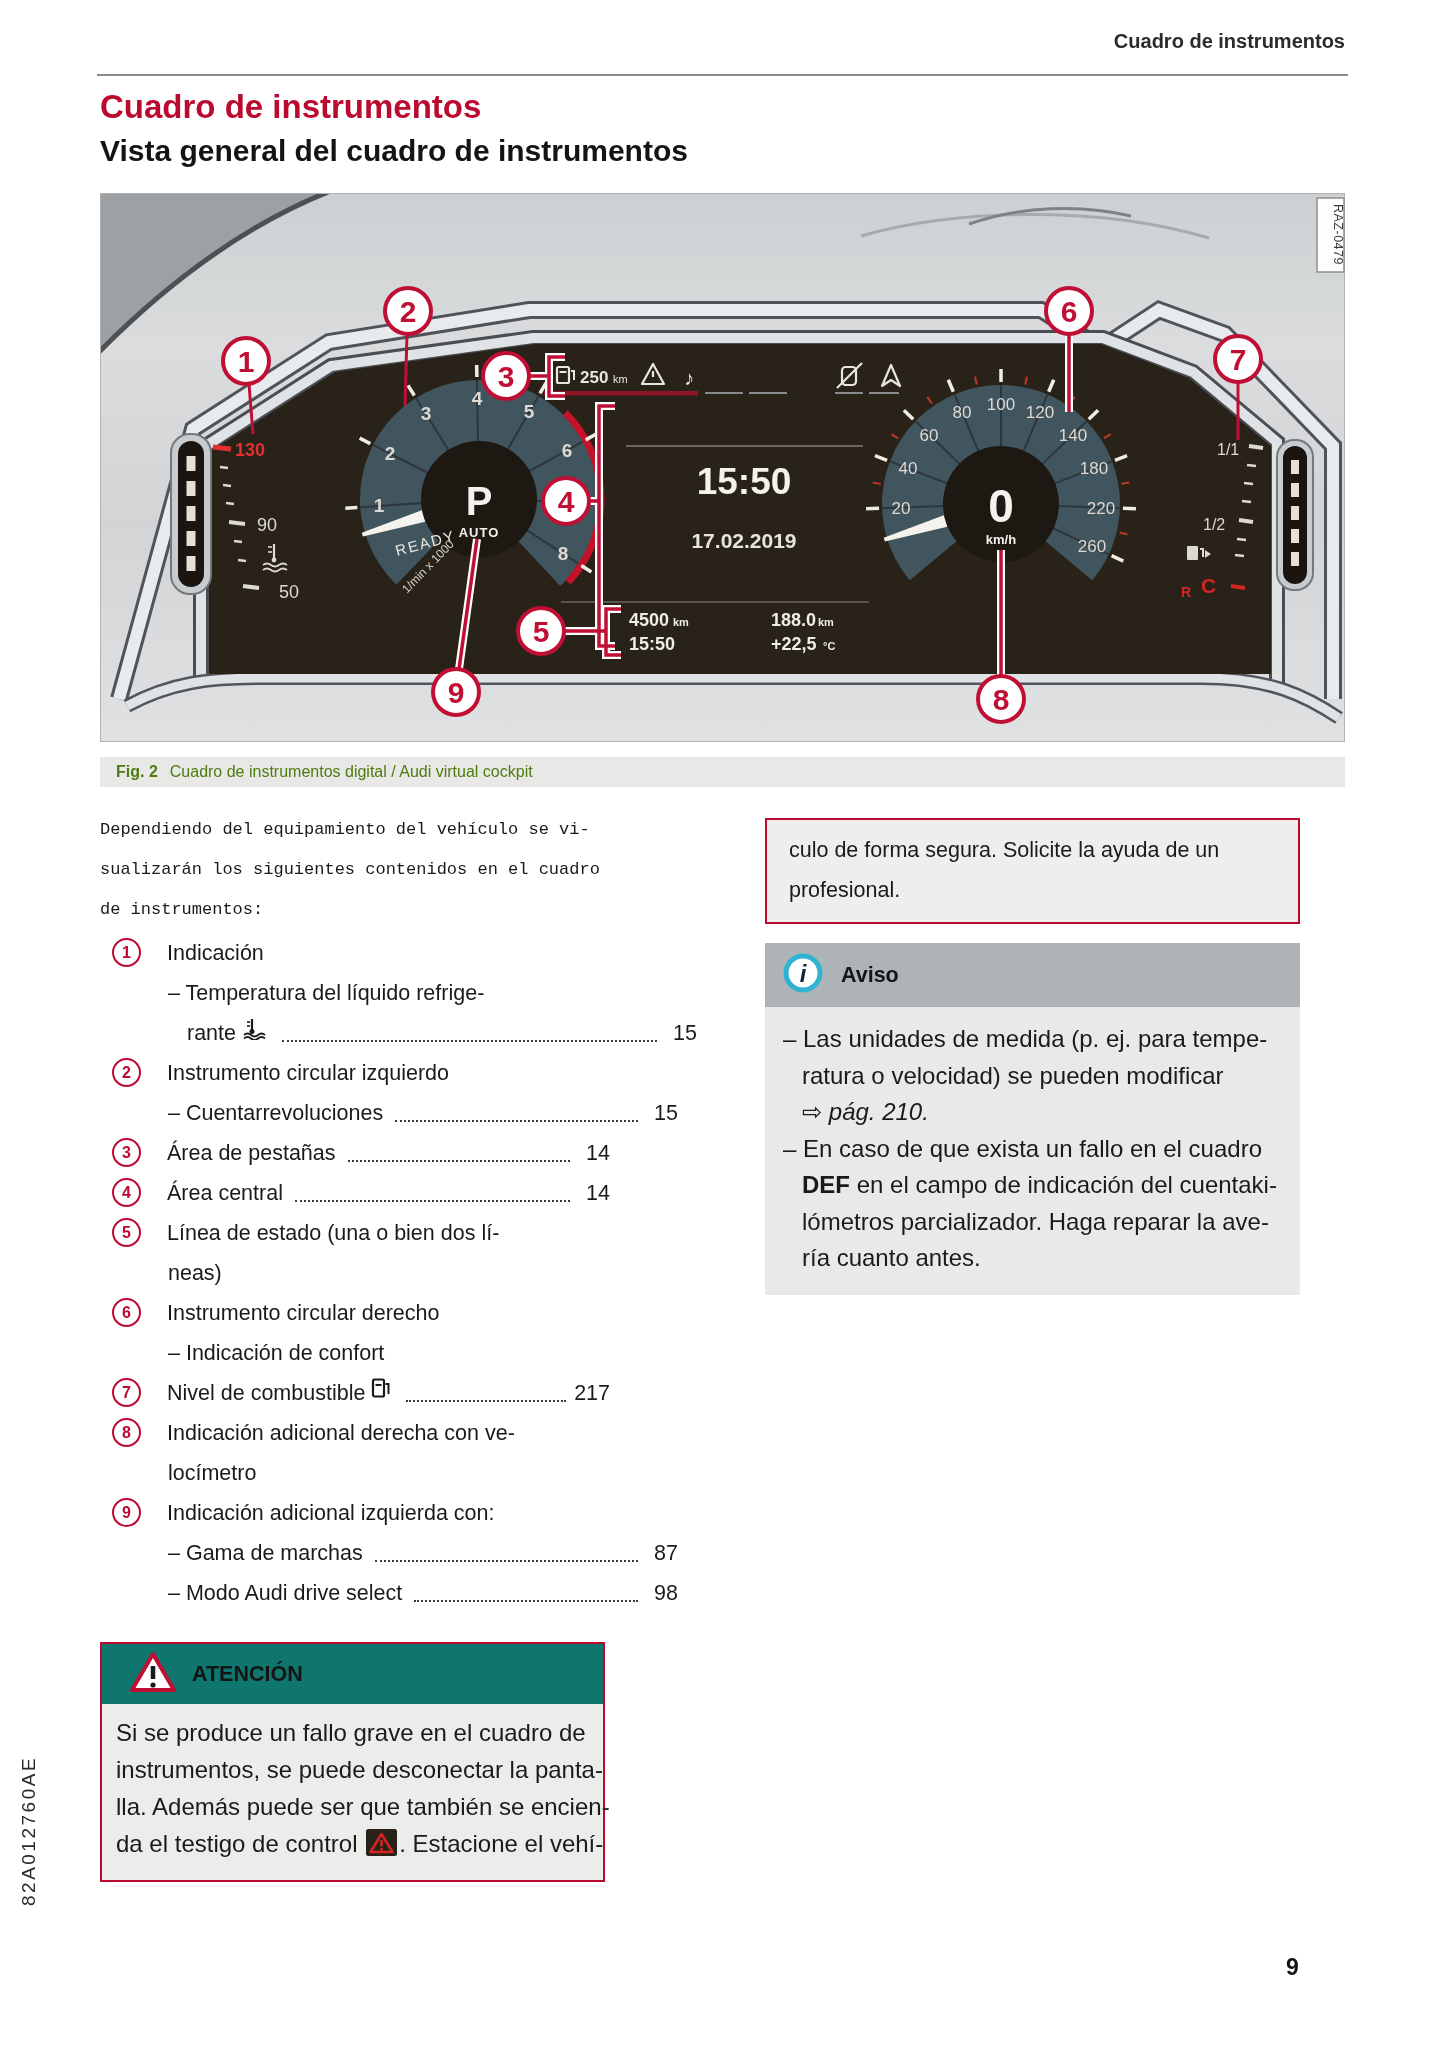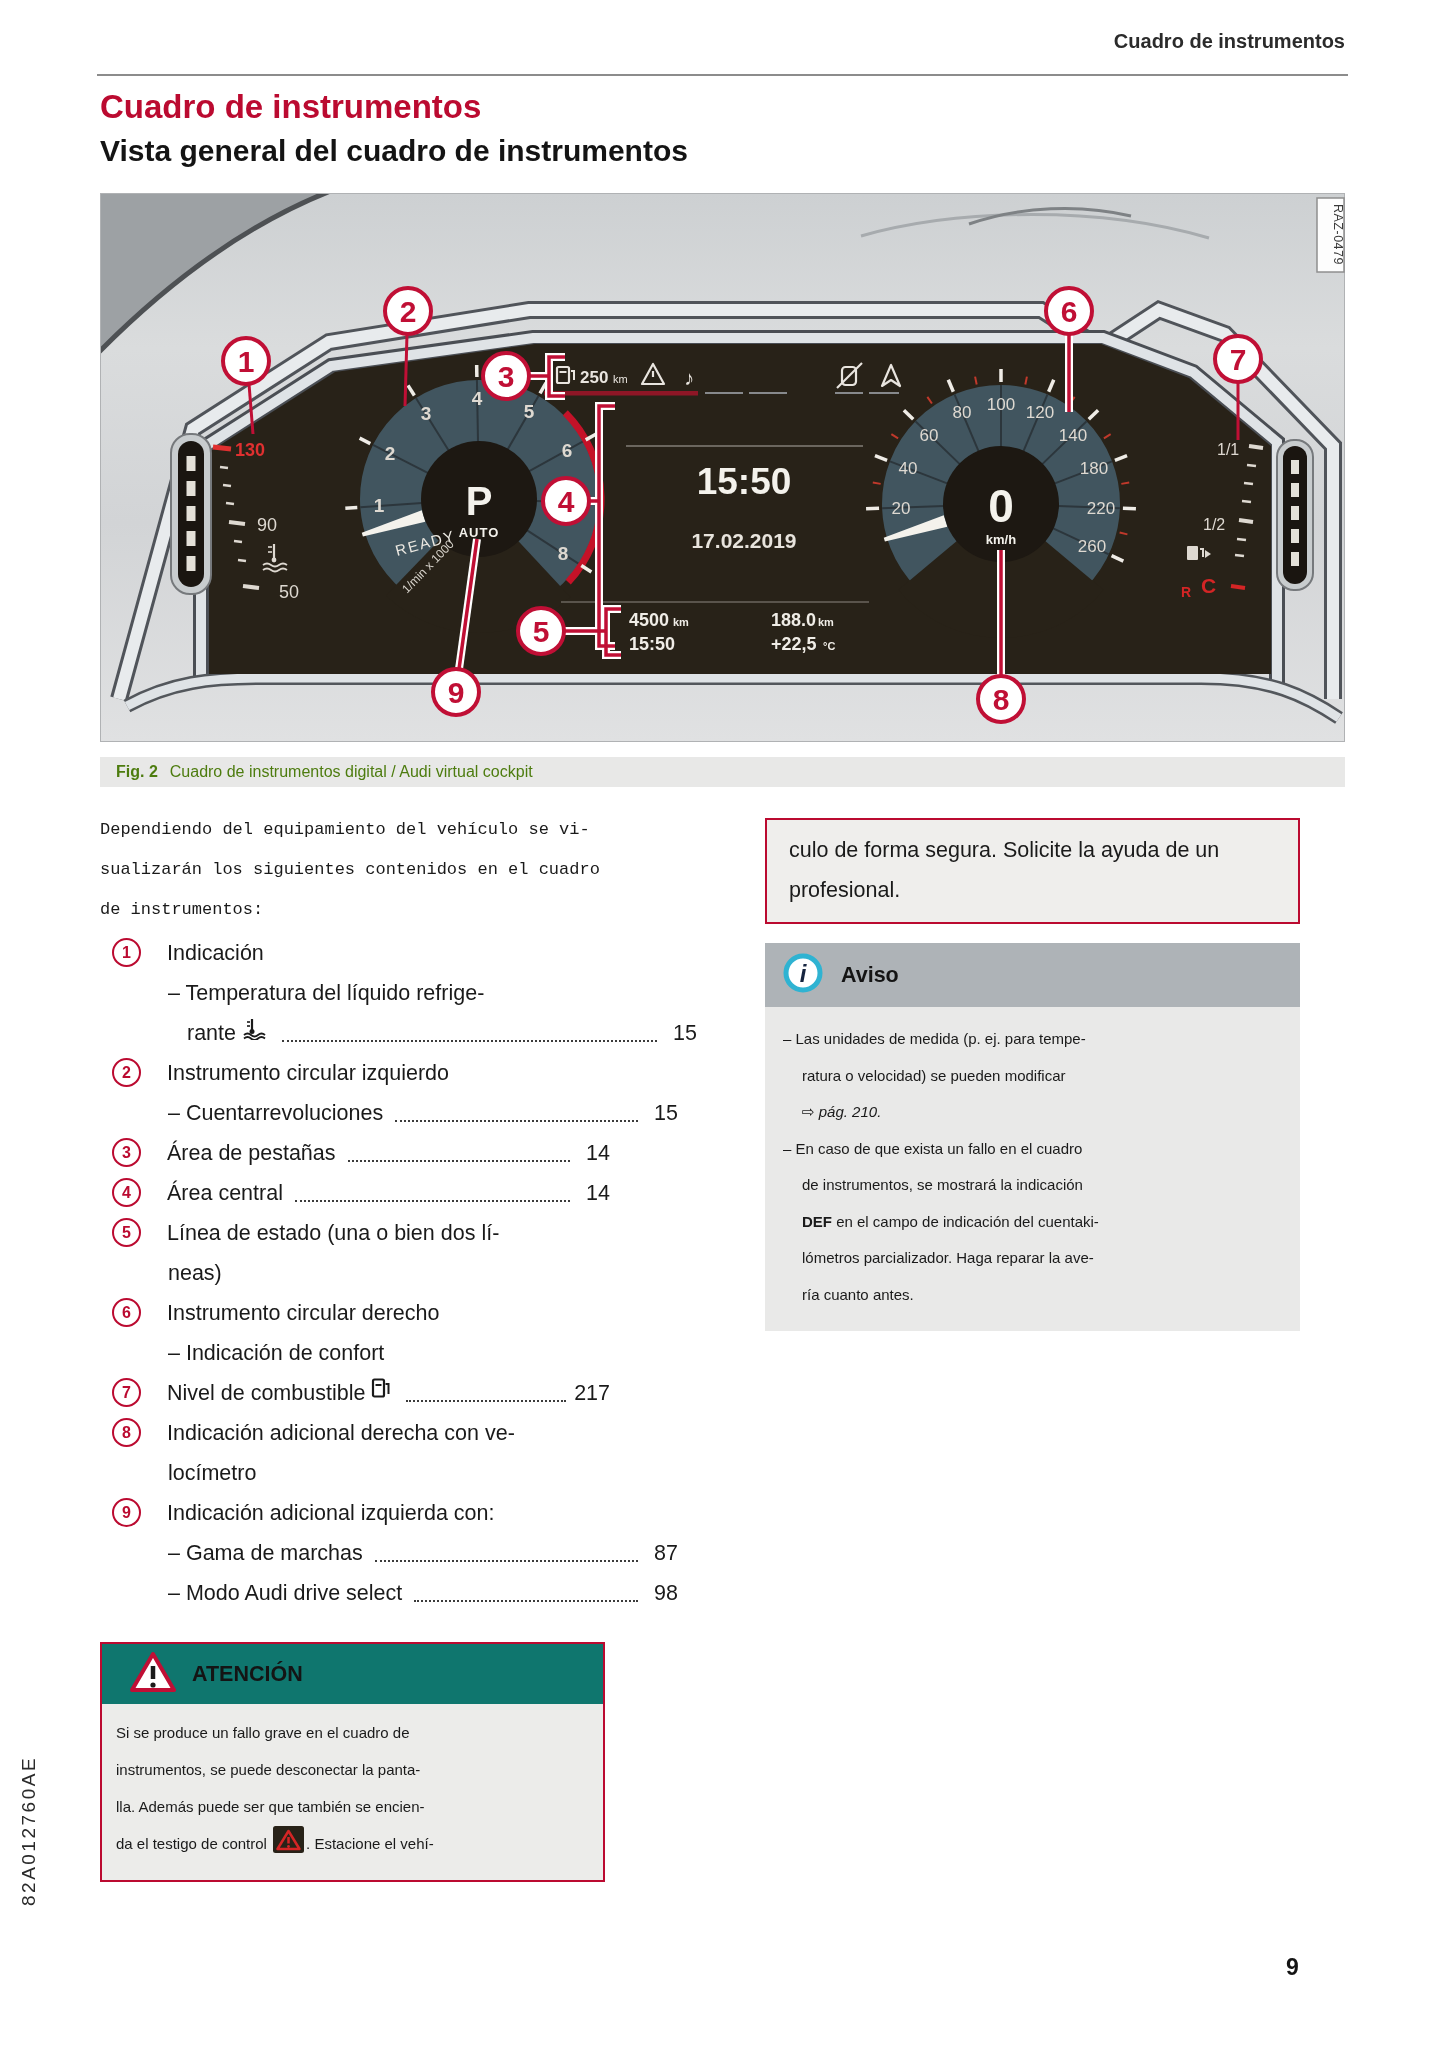--- a/index.html
+++ b/index.html
@@ -28,21 +28,21 @@
   .trow.cont2{padding-left:87px;}
   .ttext{line-height:38px;white-space:nowrap;}
   .leader{flex:1;border-bottom:2.6px dotted #3b3b3b;margin:0 8px 10px 12px;}
   .tpage{line-height:38px;min-width:32px;text-align:right;white-space:nowrap;}
   .inline-icon{display:inline-block;margin:0 3px 6px 6px;align-self:flex-end;}
   .rline .inline-icon{vertical-align:-4px;margin:0 2px;}
 
   .attention{margin-top:30px;width:505px;border:2.5px solid #bb0a30;box-sizing:border-box;}
   .boxhead{display:flex;align-items:center;background:#0f766e;padding:7px 28px;}
   .boxhead .btitle{font-size:21.5px;font-weight:bold;color:#141414;margin-left:16px;}
-  .boxbody{background:#ececea;padding:10px 14px 14px 14px;font-size:15px;line-height:37px;}
+  .boxbody{background:#ececea;padding:10px 14px 14px 14px;font-size:24px;line-height:37px;}
   .rline{white-space:nowrap;}
   .hang{padding-left:19px;}
 
   .rightcol{position:absolute;left:765px;top:818px;width:535px;}
   .contbox{border:2px solid #bb0a30;background:#efeeec;box-sizing:border-box;
            padding:10px 22px 12px 22px;font-size:21.5px;line-height:40px;white-space:pre-line;}
   .notice{margin-top:19px;width:100%;}
   .notice .boxhead{background:#aeb3b7;padding:8px 16px;}
   .notice .boxbody{background:#e9e9e8;padding:14px 18px 18px 18px;line-height:36.5px;}
   .nitem{margin:0;}
@@ -498,21 +498,20 @@
         <span class="btitle">Aviso</span>
       </div>
       <div class="boxbody" id="notice-body">
           <div class="nitem">
             <div class="rline"><span>– Las unidades de medida (p. ej. para tempe-</span></div>
             <div class="rline hang"><span>ratura o velocidad) se pueden modificar</span></div>
             <div class="rline hang"><span>⇨ </span><span style="font-style: italic;">pág. 210.</span></div>
           </div>
           <div class="nitem">
             <div class="rline"><span>– En caso de que exista un fallo en el cuadro</span></div>
-            <div class="rline hang"><span>de instrumentos, se mostrará la indicación</span></div>
             <div class="rline hang"><span style="font-weight: bold;">DEF</span><span> en el campo de indicación del cuentaki-</span></div>
             <div class="rline hang"><span>lómetros parcializador. Haga reparar la ave-</span></div>
             <div class="rline hang"><span>ría cuanto antes.</span></div>
           </div>
         </div>
     </div>
   </div>
 
   <div class="side-code">82A012760AE</div>
   <div class="page-num">9</div>

